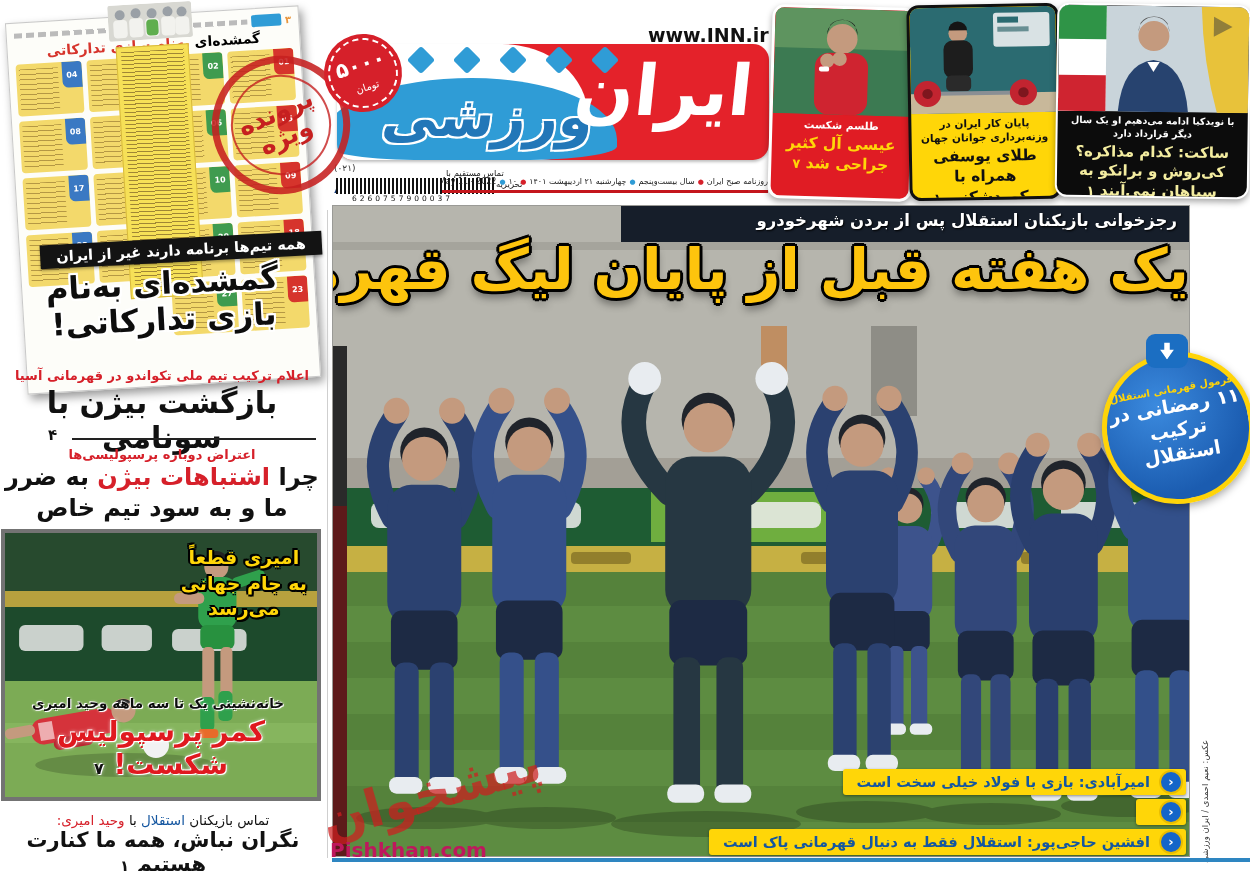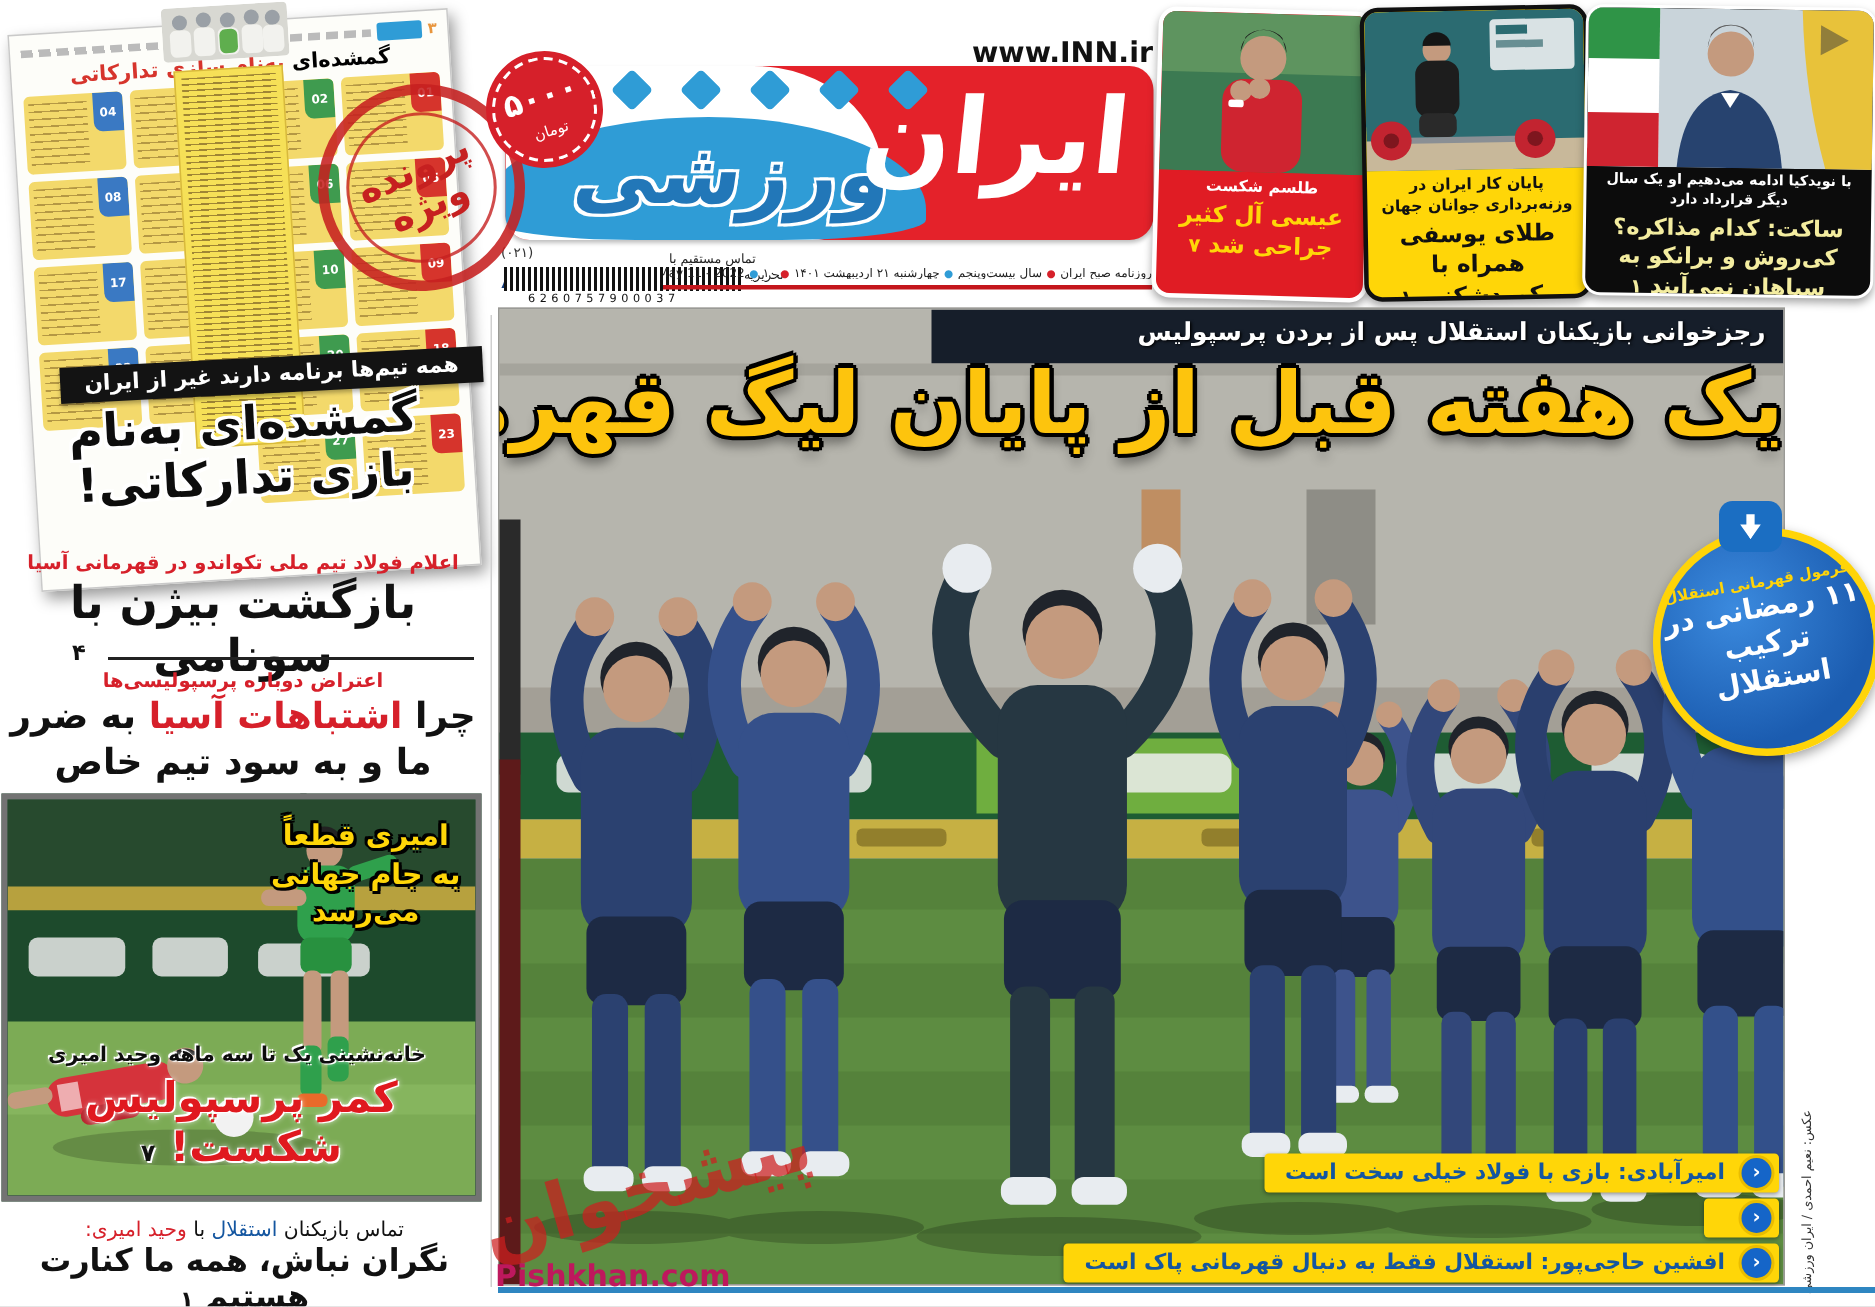--- a/index.html
+++ b/index.html
@@ -333,28 +333,28 @@
     <span>گمشده‌ای به‌نام</span><br><span>بازی تدارکاتی!</span>
   </div>
 
   <div class="abs stamp">
     <div class="in">
       <span>پرونده</span>
         <span>ویژه</span>
     </div>
   </div>
 
-  <div class="abs kicker-red art1-k">اعلام فولاد تیم ملی تکواندو در قهرمانی آسیا</div>
+  <div class="abs kicker-red art1-k">اعلام ترکیب تیم ملی تکواندو در قهرمانی آسیا</div>
   <div class="abs art1-h">بازگشت بیژن با سونامی</div>
   <div class="abs art1-pg pgnum">۴</div>
   <div class="abs art1-rule"></div>
 
   <div class="abs kicker-red art2-k">اعتراض دوباره پرسپولیسی‌ها</div>
   <div class="abs art2-h">
-    <span>چرا </span><span class="rd">اشتباهات آسیا</span><span> به ضرر ما و به سود تیم خاص است؟</span>
+    <span>چرا </span><span class="rd">اشتباهات بیژن</span><span> به ضرر ما و به سود تیم خاص است؟</span>
     <span class="pgnum">۷</span>
   </div>
 
   <div class="abs vline"></div>
 
   <div class="abs pbox">
     <svg class="scene" viewBox="0 0 310 264" preserveAspectRatio="none">
       <rect width="310" height="70" fill="#274a2e"></rect>
       <rect y="58" width="310" height="16" fill="#b7a13e"></rect>
       <rect y="74" width="310" height="74" fill="#1d4a2c"></rect>
@@ -485,21 +485,21 @@
       </g>
       <use href="#pl" transform="translate(10,190) scale(1.85)" color="#2b4170"></use>
       <use href="#pl" transform="translate(115,180) scale(1.85)" color="#35508a"></use>
       <use href="#pl" transform="translate(520,260) scale(1.25)" color="#3d538c"></use>
       <use href="#pl" transform="translate(450,178) scale(1.8)" color="#2b4170"></use>
       <use href="#pl" transform="translate(585,245) scale(1.55)" color="#32477a"></use>
       <use href="#pl" transform="translate(655,225) scale(1.72)" color="#2a3f6e"></use>
       <use href="#pl" transform="translate(752,205) scale(1.8)" color="#33508a"></use>
       <use href="#pk" transform="translate(285,152) scale(2.05)" color="#263742"></use>
     </svg>
-    <div class="subhead">رجزخوانی بازیکنان استقلال پس از بردن پرسپولیس</div>
+    <div class="subhead">رجزخوانی بازیکنان استقلال پس از بردن شهرخودرو</div>
     <div class="mainhead">یک هفته قبل از پایان لیگ قهرمانیم</div>
   </div>
 
   <div class="abs badge-arrow">
     <svg width="22" height="22" viewBox="0 0 32 32">
         <path d="M16 4 v12 h7 l-7 12 -7 -12 h7 z" fill="#fff" transform="rotate(0 16 16)"></path>
         <path d="M12 4 h8 v10 h6 l-10 14 -10 -14 h6 z" fill="#fff"></path>
       </svg>
   </div>
   <div class="abs badge">

